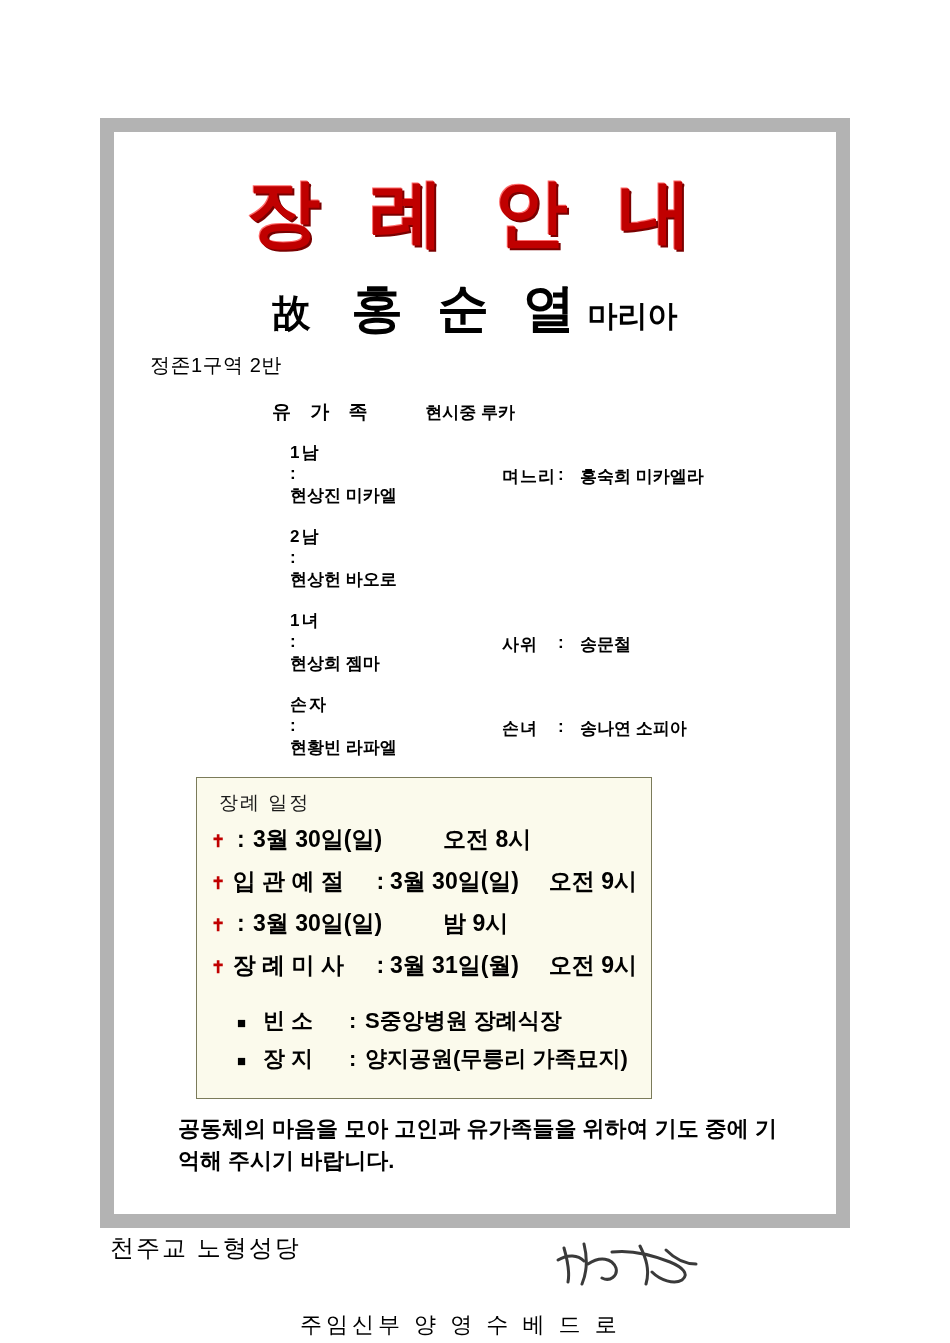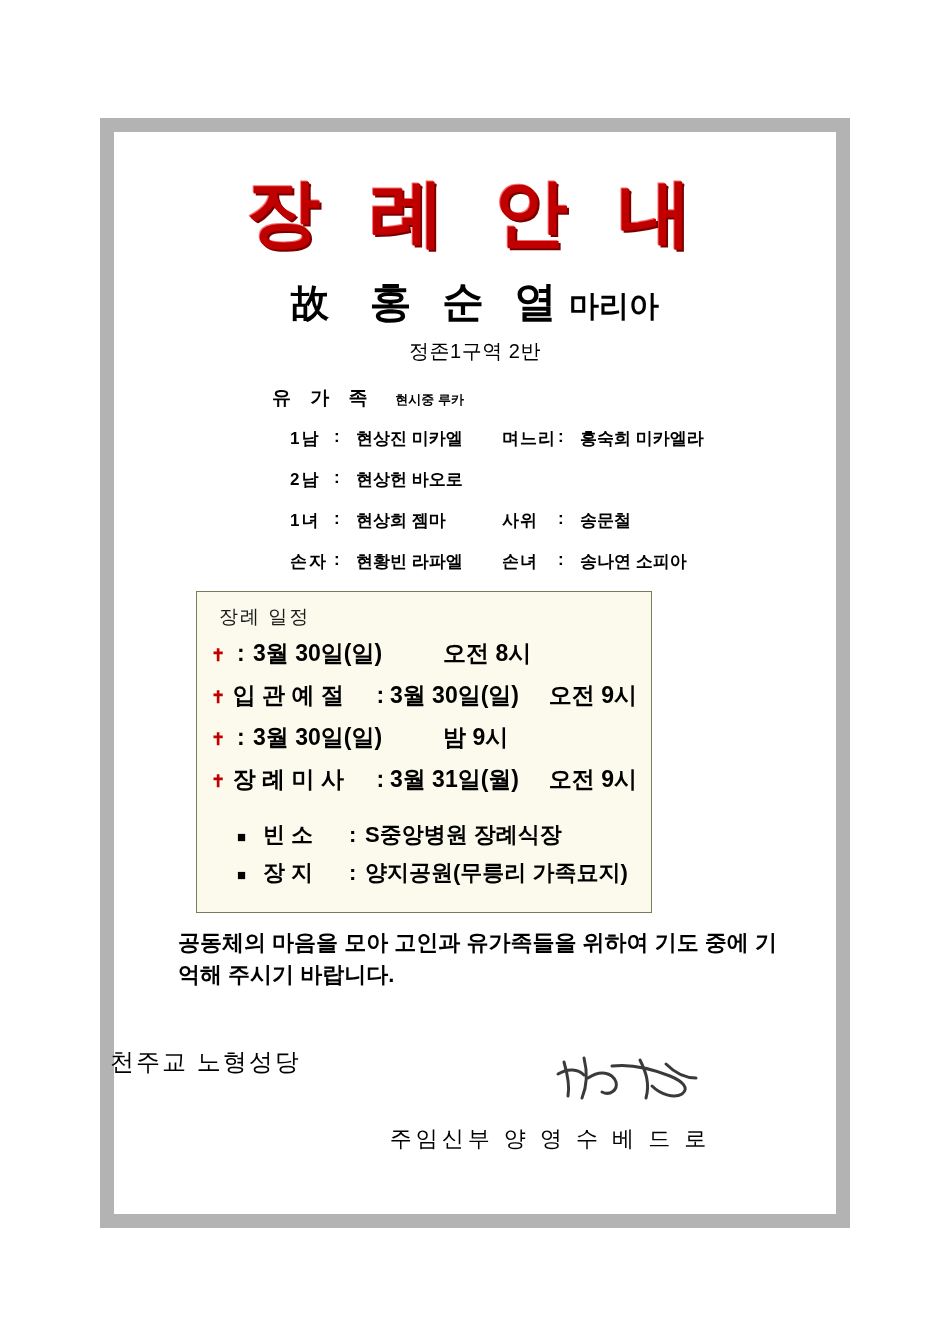--- a/index.html
+++ b/index.html
@@ -59,67 +59,69 @@
   }
   .deceased-prefix {
     font-family: "DejaVu Sans", sans-serif;
     font-weight: bold;
     font-size: 38px;
     letter-spacing: 2px;
   }
   .deceased-name {
     font-family: "DejaVu Sans", sans-serif;
     font-weight: bold;
-    font-size: 42px;
+    font-size: 52px;
     letter-spacing: 8px;
     margin-left: 34px;
   }
   .deceased-baptismal {
     font-family: "DejaVu Sans", sans-serif;
     font-weight: bold;
     font-size: 30px;
     letter-spacing: 0px;
     margin-left: 0;
   }
   .district {
-    text-align: center;
+    text-align: left;
     font-size: 20px;
     margin-top: 8px;
     letter-spacing: 0.5px;
   }
 
   
   .family {
     margin-top: 20px;
     font-size: 17px;
     font-weight: bold;
   }
   .family-head {
     margin-left: 122px;
     margin-bottom: 16px;
   }
   .family-head .fh-label {
     letter-spacing: 7px;
     font-size: 19px;
   }
   .family-head .fh-value {
-    margin-left: 16px;
-    font-size: 13px;
+    margin-left: 46px;
+    font-size: 17px;
   }
   .fam-row {
     display: flex;
     margin-bottom: 18px;
     padding-left: 140px;
   }
   .fam-col-a {
     width: 212px;
     display: flex;
+    flex-direction: column;
   }
   .fam-col-b {
     display: flex;
+    margin-top: 24px;
   }
   .fam-label {
     width: 44px;
     letter-spacing: 2px;
   }
   .fam-colon {
     width: 22px;
   }
   .fam-value {
     white-space: nowrap;
@@ -218,21 +220,20 @@
     margin-left: -40px;
   }
   .signature {
     position: absolute;
     right: 96px;
     top: 2px;
     width: 150px;
     height: 62px;
   }
   .priest {
-    text-align: center;
     font-size: 22px;
     letter-spacing: 4px;
     margin-top: 46px;
     margin-left: 150px;
   }
 </style>
 </head>
 <body>
 
 <div class="page-frame">

